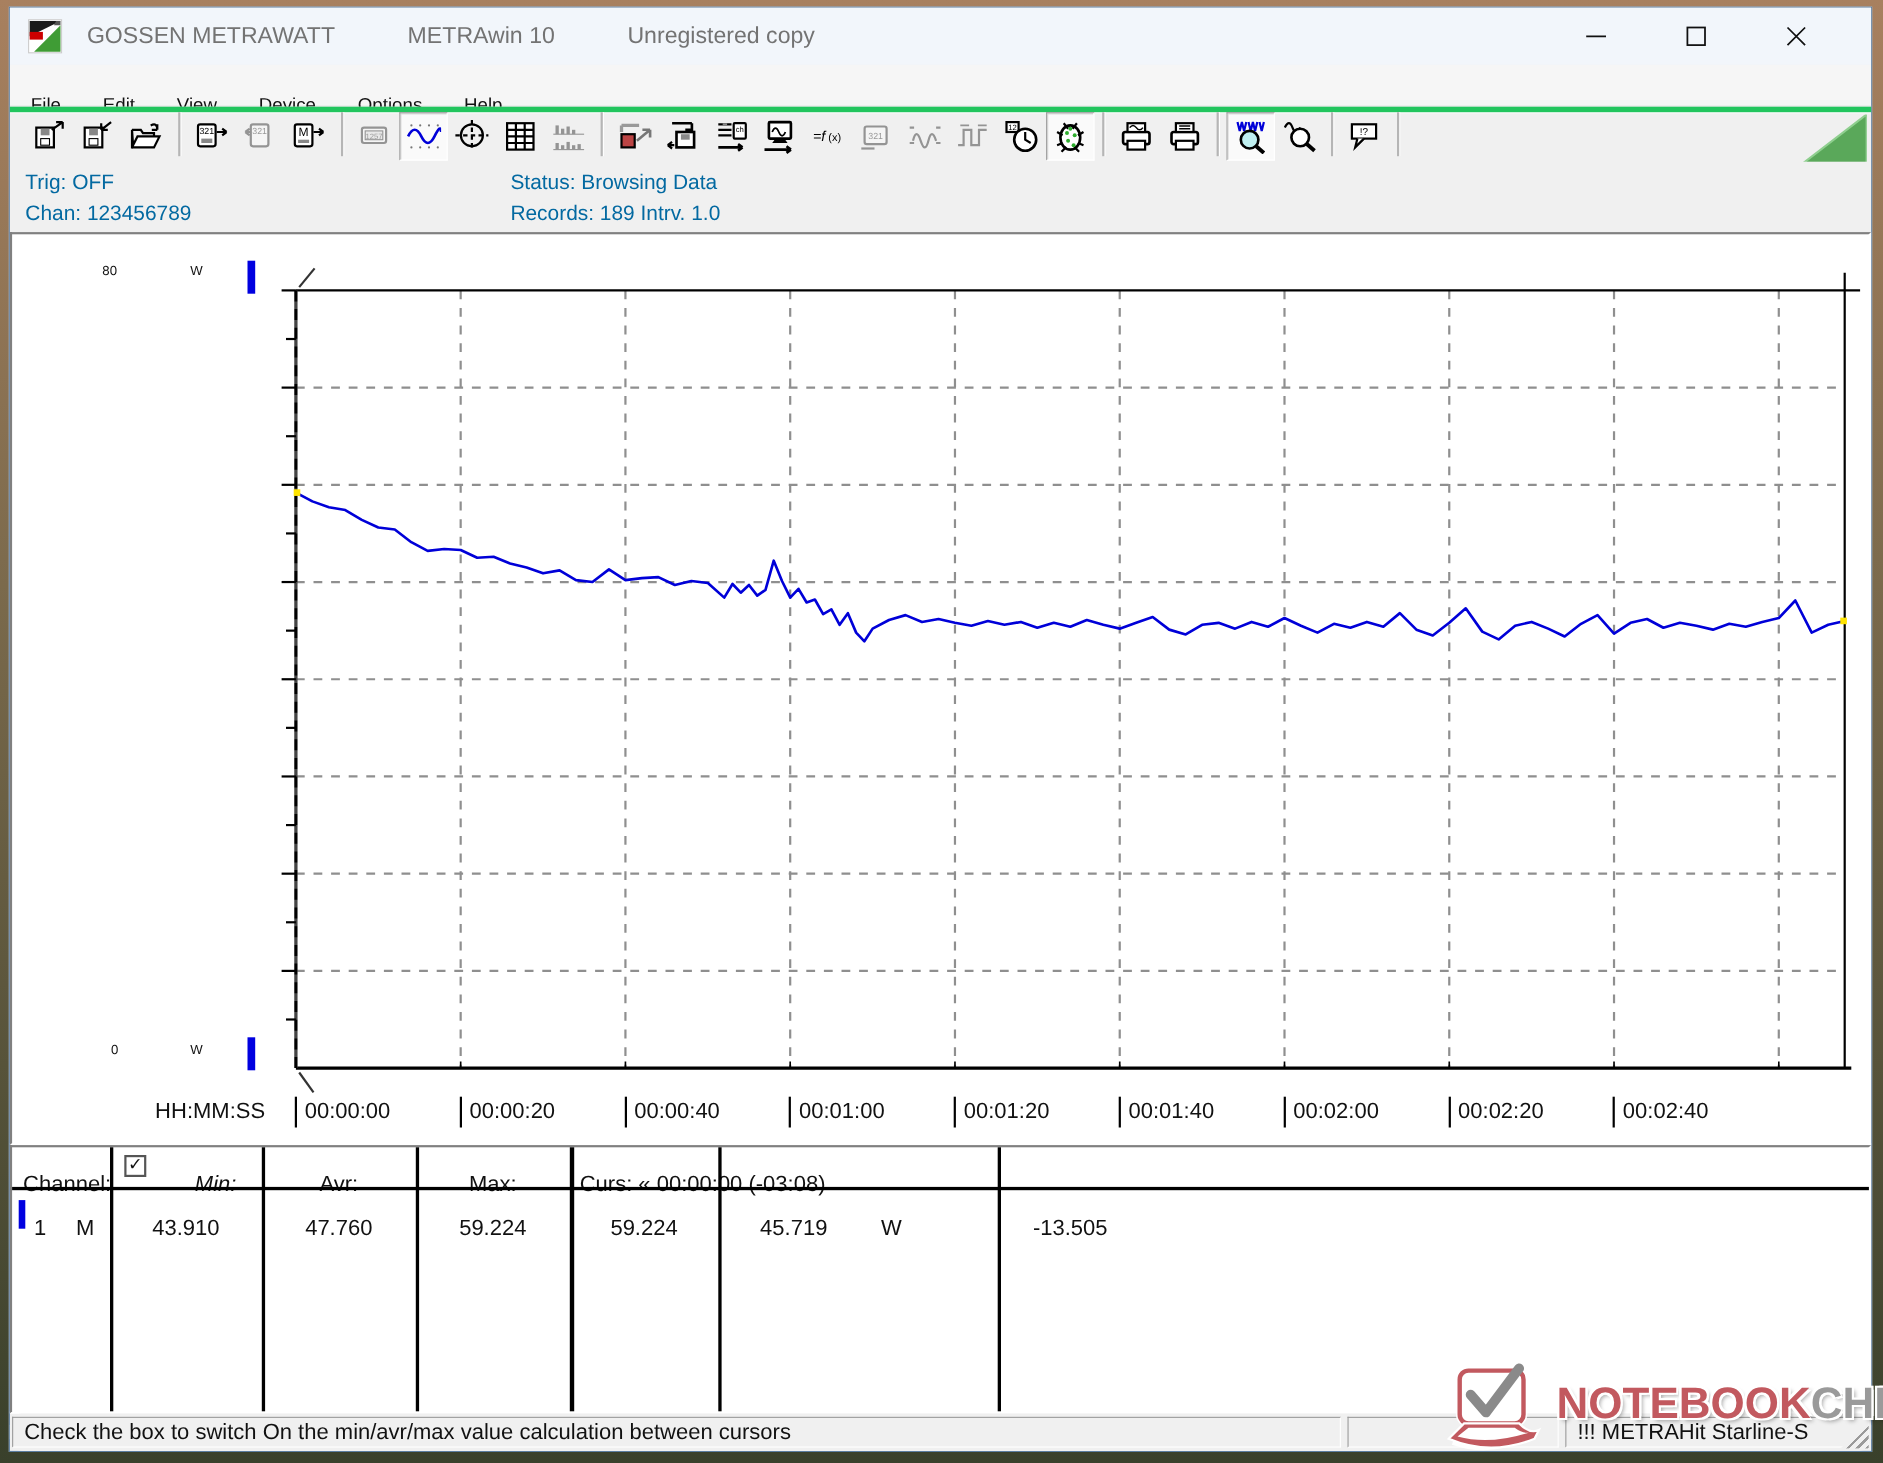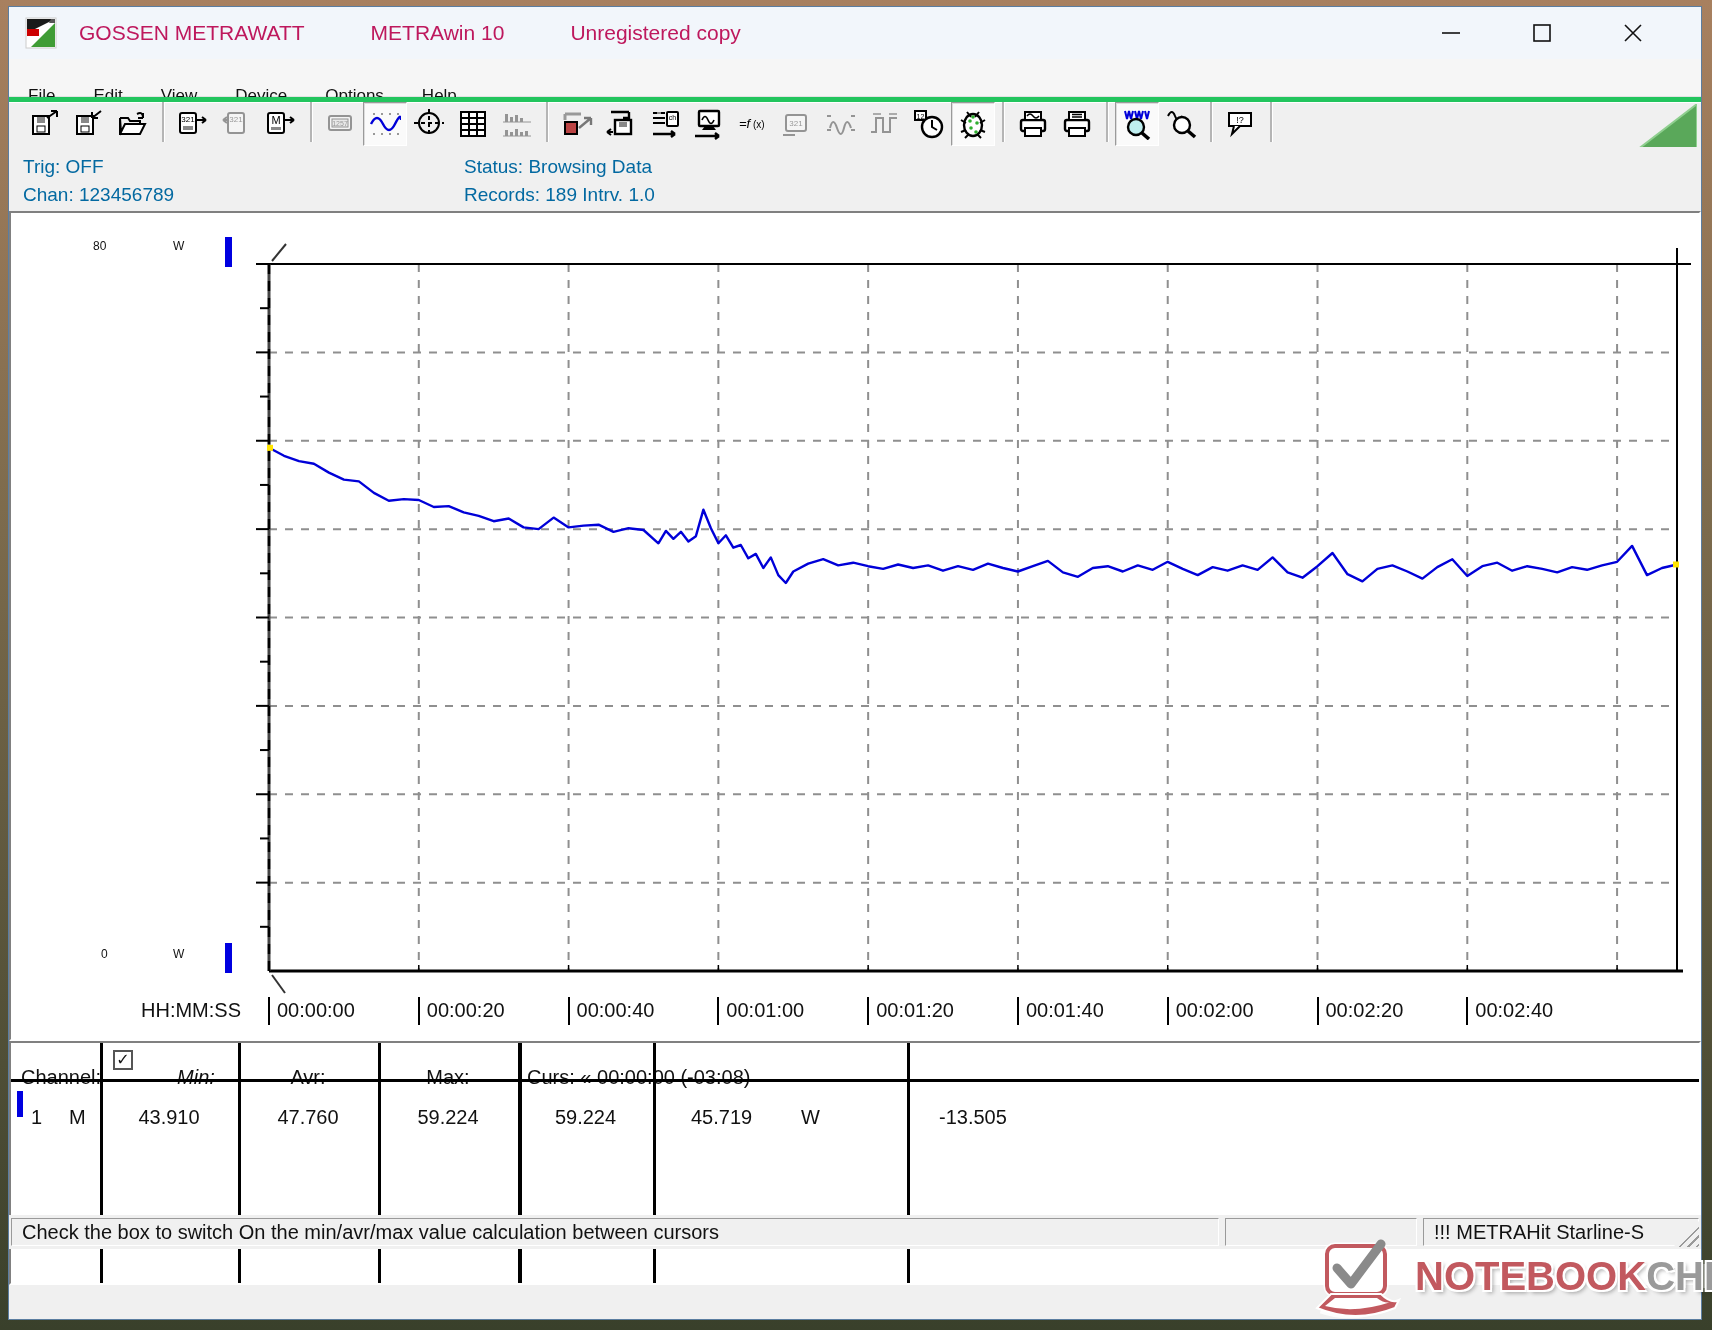--- a/index.html
+++ b/index.html
@@ -9,21 +9,21 @@
     font-family:"Liberation Sans","DejaVu Sans",sans-serif;
     -webkit-font-smoothing:none;
   }
   .window{
     position:absolute;left:8px;top:6px;width:1694px;height:1314px;
     background:#f0f0f0;border:1px solid #5b7da0;box-sizing:border-box;
   }
   
   .titlebar{position:absolute;left:0;top:0;width:100%;height:52px;background:#f2f6fb;display:flex;align-items:center;}
   .appicon{width:32px;height:32px;margin-left:16px;flex:0 0 auto;}
-  .titles{display:flex;align-items:center;color:#be185d;font-size:21px;}
+  .titles{display:flex;align-items:center;color:#737373;font-size:21px;}
   .t1{margin-left:22px;} .t2{margin-left:66px;} .t3{margin-left:66px;}
   .wcontrols{position:absolute;right:0;top:0;height:52px;display:flex;align-items:center;}
   .wbtn{width:46px;height:46px;display:flex;align-items:center;justify-content:center;font-size:21px;color:#111;margin-right:45px;}
   .wbtn svg{display:block;}
   
   .menubar{position:absolute;left:0;top:52px;width:100%;height:37px;background:#f6f6f6;display:flex;align-items:center;border-bottom:1px solid #e3e3e3;}
   .menu-item{font-size:17px;color:#111;padding:0 19px;margin-top:36px;}
   .menu-item u{text-underline-offset:3px;}
   
   .toolbar{position:absolute;left:0;top:90px;width:100%;height:50px;background:#f0f0f0;
@@ -48,21 +48,21 @@
   .xlab{position:absolute;top:4px;font-size:20px;color:#111;white-space:nowrap;}
   
   .tablepanel{position:absolute;left:0;top:1034px;width:100%;height:244px;background:#ffffff;
     border:2px solid;border-color:#808080 #ffffff #ffffff #808080;box-sizing:border-box;font-size:20px;color:#111;}
   .thead-line{position:absolute;left:0;top:36px;width:100%;height:3px;background:#000;}
   .vdiv{position:absolute;top:0;bottom:0;width:3px;background:#000;}
   .tcell{position:absolute;white-space:nowrap;margin-top:16px;}
   .checkbox{position:absolute;width:20px;height:20px;border:2px solid #555;background:#fff;box-sizing:border-box;font-size:16px;line-height:15px;text-align:center;color:#111;}
   .rowmark{position:absolute;width:6px;height:26px;background:#0000e0;}
   
-  .statusbar{position:absolute;left:0;top:1208px;width:100%;height:34px;background:#f0f0f0;font-size:20px;color:#111;}
+  .statusbar{position:absolute;left:0;top:1278px;width:100%;height:34px;background:#f0f0f0;font-size:20px;color:#111;border-radius:11px;}
   .sseg{position:absolute;top:3px;height:28px;border:1px solid;border-color:#9a9a9a #ffffff #ffffff #9a9a9a;box-sizing:border-box;display:flex;align-items:center;padding:0 10px;white-space:nowrap;overflow:hidden;}
   .grip{position:absolute;right:2px;bottom:2px;width:26px;height:26px;
     background:repeating-linear-gradient(135deg,#f0f0f0 0 4px,#9a9a9a 4px 6px);
     clip-path:polygon(100% 0,100% 100%,0 100%);}
   
   .watermark{position:absolute;left:1315px;top:1236px;width:395px;height:90px;z-index:60;display:flex;align-items:flex-end;}
   .wm-text{font-size:40px;font-weight:bold;letter-spacing:0px;line-height:44px;margin-bottom:28px;
     text-shadow:-2px -2px 0 #fff,2px -2px 0 #fff,-2px 2px 0 #fff,2px 2px 0 #fff,3px 3px 4px rgba(0,0,0,.35);white-space:nowrap;}
   .wm1{color:#c2595f;} .wm2{color:#9a9a9a;}
 </style>

